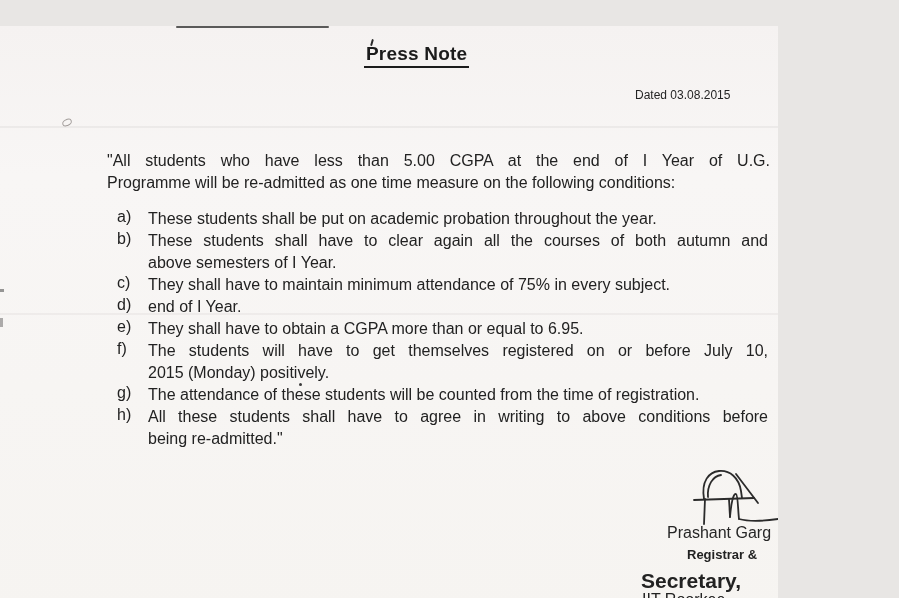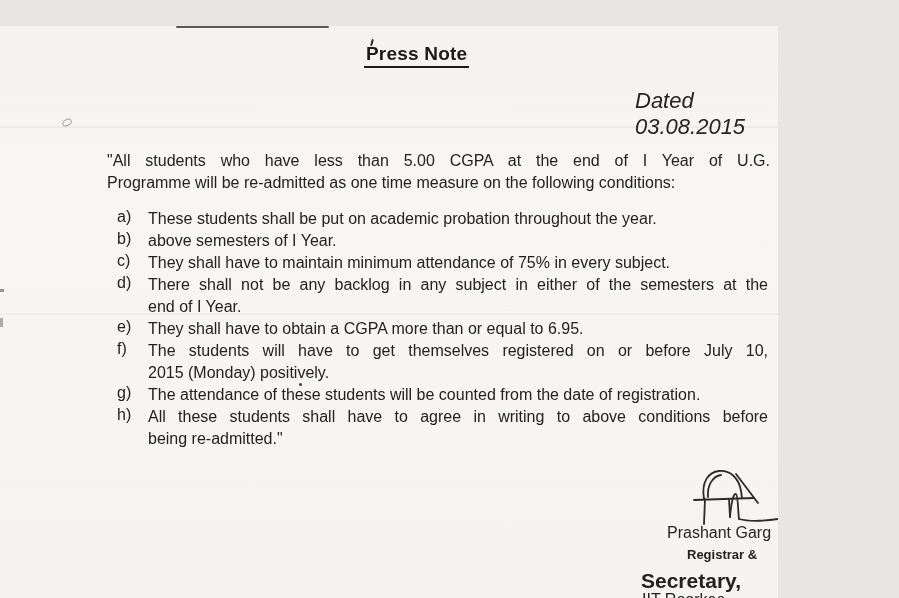--- a/index.html
+++ b/index.html
@@ -27,21 +27,21 @@
   .speck2{left:0;top:292px;width:3px;height:9px;background:rgba(80,80,80,.45);}
   .dot-f{left:299px;top:357px;width:3px;height:3px;background:#3a3a3a;border-radius:50%;}
   .band1{left:0;top:100px;width:899px;height:2px;background:rgba(150,138,138,.10);}
   .band2{left:0;top:287px;width:860px;height:2px;background:rgba(140,130,130,.08);}
   
   .title{
     position:absolute;left:364px;top:17px;display:inline-block;
     font-size:19px;font-weight:bold;letter-spacing:.2px;color:#1b1b1b;
     border-bottom:2.5px solid #1c1c1c;padding:0 2px 1px 2px;
   }
-  .dated{position:absolute;left:635px;top:62px;font-size:22px;color:#242424;font-style:italic;}
+  .dated{position:absolute;left:635px;top:62px;font-size:12px;color:#242424;}
   .intro{position:absolute;left:107px;top:124px;width:663px;font-size:16px;color:#222;}
   .list{position:absolute;left:117px;top:182px;width:651px;font-size:16px;color:#222;}
   .item{display:flex;}
   .lbl{width:31px;flex:0 0 31px;}
   .txt{flex:1;width:620px;}
   .ln{height:22px;line-height:22px;white-space:nowrap;overflow:visible;}
   .ln.j{white-space:normal;text-align:justify;text-align-last:justify;overflow:hidden;}
   .ln.j::after{content:"";display:inline-block;width:100%;height:0;}
   
   .sig-svg{position:absolute;left:686px;top:441px;}
@@ -77,53 +77,53 @@
   <div class="list">
     <div class="item">
       <div class="lbl">a)</div>
       <div class="txt">
         <div class="ln">These students shall be put on academic probation throughout the year.</div>
       </div>
     </div>
     <div class="item">
       <div class="lbl">b)</div>
       <div class="txt">
+        <div class="ln j">These students shall have to clear again all the courses of both autumn and</div>
         <div class="ln">above semesters of I Year.</div>
       </div>
     </div>
     <div class="item">
       <div class="lbl">c)</div>
       <div class="txt">
         <div class="ln">They shall have to maintain minimum attendance of 75% in every subject.</div>
       </div>
     </div>
     <div class="item">
       <div class="lbl">d)</div>
       <div class="txt">
-        <div class="ln j">There shall not be any backlog in any subject in either of the semesters at the</div>
         <div class="ln">end of I Year.</div>
       </div>
     </div>
     <div class="item">
       <div class="lbl">e)</div>
       <div class="txt">
         <div class="ln">They shall have to obtain a CGPA more than or equal to 6.95.</div>
       </div>
     </div>
     <div class="item">
       <div class="lbl">f)</div>
       <div class="txt">
         <div class="ln j">The students will have to get themselves registered on or before July 10,</div>
         <div class="ln">2015 (Monday) positively.</div>
       </div>
     </div>
     <div class="item">
       <div class="lbl">g)</div>
       <div class="txt">
-        <div class="ln">The attendance of these students will be counted from the date of registration.</div>
+        <div class="ln">The attendance of these students will be counted from the time of registration.</div>
       </div>
     </div>
     <div class="item">
       <div class="lbl">h)</div>
       <div class="txt">
         <div class="ln j">All these students shall have to agree in writing to above conditions before</div>
         <div class="ln">being re-admitted."</div>
       </div>
     </div>
   </div>

